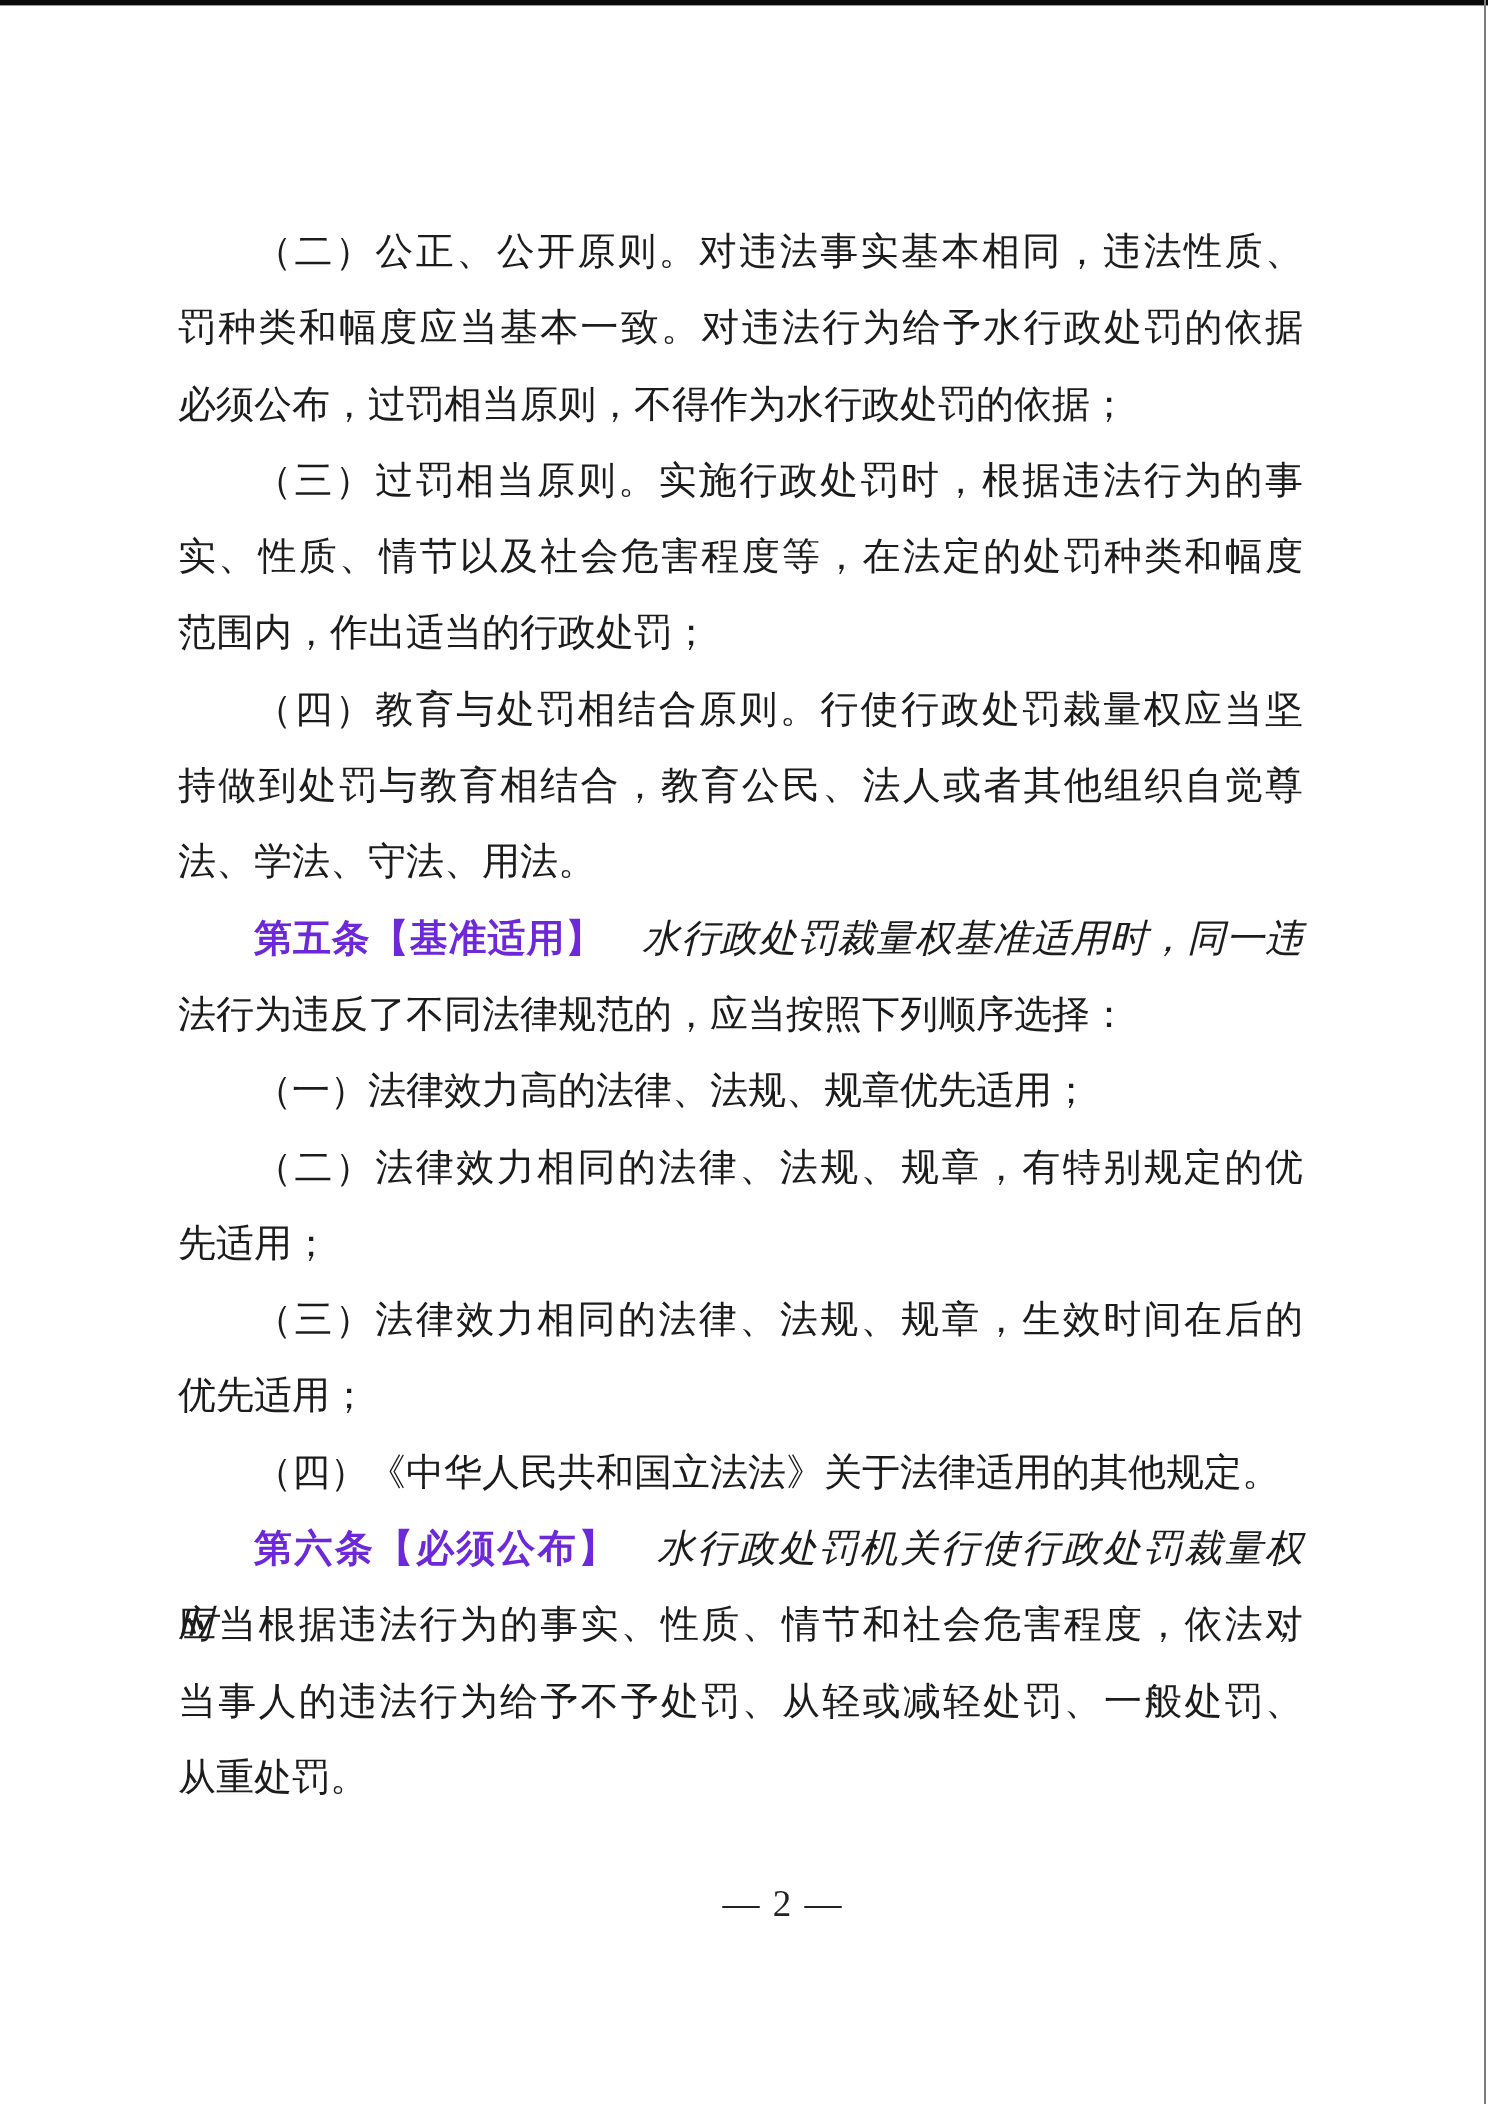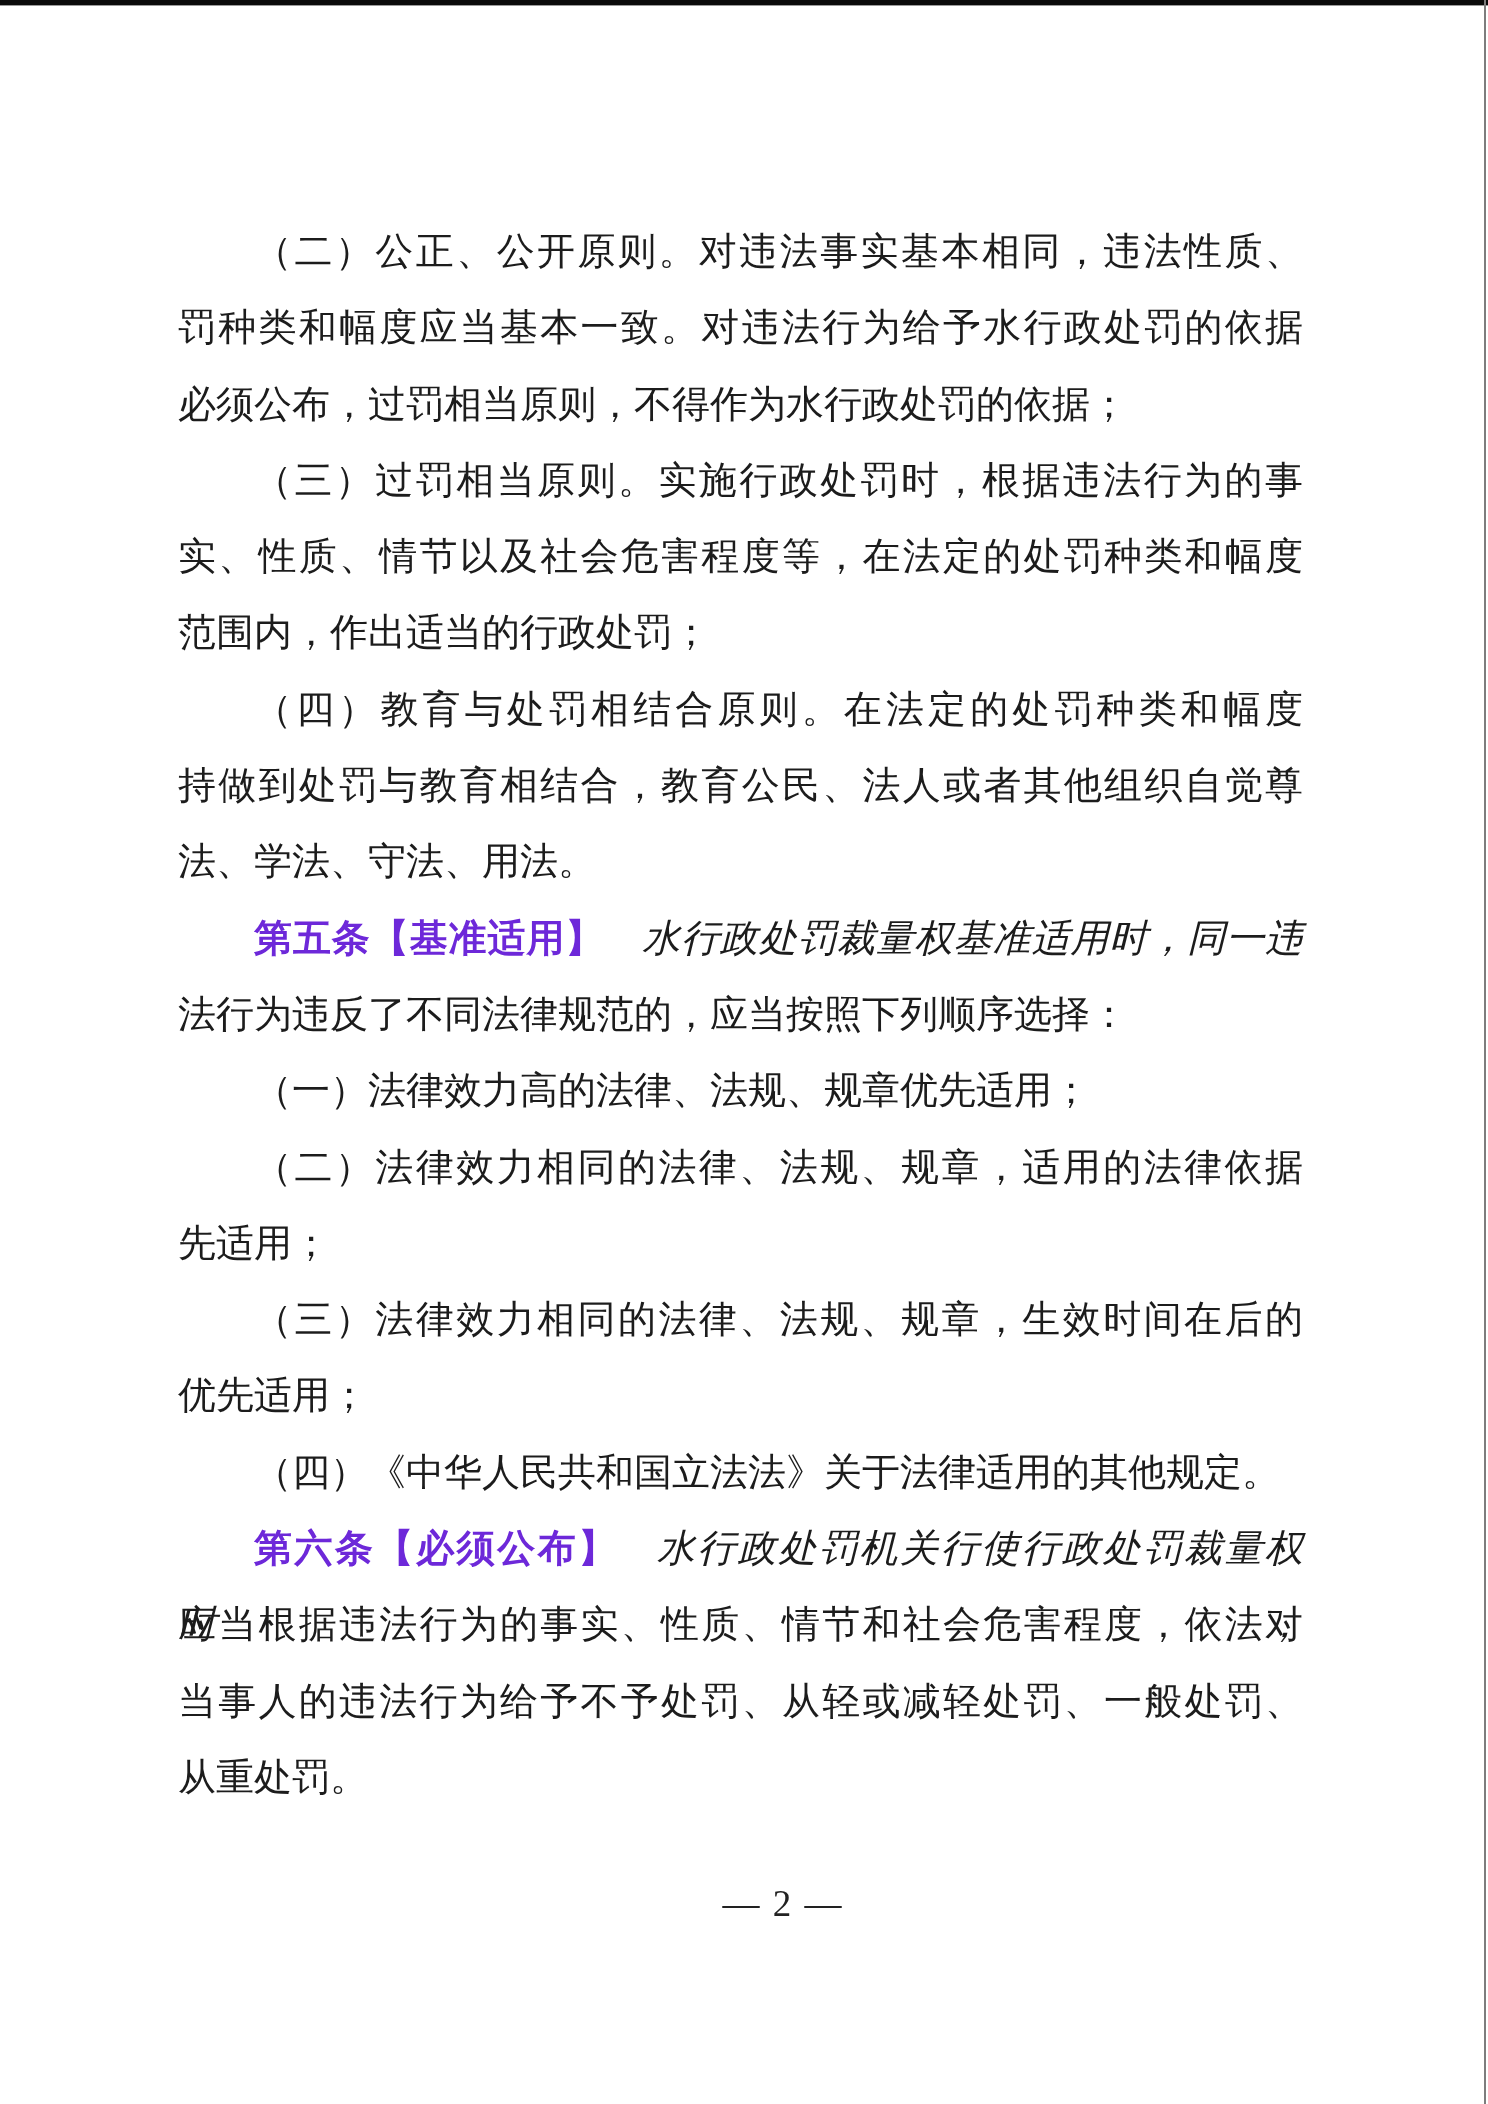--- a/index.html
+++ b/index.html
@@ -66,27 +66,27 @@
 <div class="scan-edge-top"></div>
 <div class="scan-edge-right"></div>
 
 <div class="doc-body">
   <div class="line indent fill"><span class="seg">（二）公正、公开原则。对违法事实基本相同，违法性质、</span></div>
   <div class="line fill"><span class="seg">罚种类和幅度应当基本一致。对违法行为给予水行政处罚的依据</span></div>
   <div class="line"><span class="seg">必须公布，过罚相当原则，不得作为水行政处罚的依据；</span></div>
   <div class="line indent fill"><span class="seg">（三）过罚相当原则。实施行政处罚时，根据违法行为的事</span></div>
   <div class="line fill"><span class="seg">实、性质、情节以及社会危害程度等，在法定的处罚种类和幅度</span></div>
   <div class="line"><span class="seg">范围内，作出适当的行政处罚；</span></div>
-  <div class="line indent fill"><span class="seg">（四）教育与处罚相结合原则。在法定的处罚种类和幅度</span></div>
+  <div class="line indent fill"><span class="seg">（四）教育与处罚相结合原则。行使行政处罚裁量权应当坚</span></div>
   <div class="line fill"><span class="seg">持做到处罚与教育相结合，教育公民、法人或者其他组织自觉尊</span></div>
   <div class="line"><span class="seg">法、学法、守法、用法。</span></div>
   <div class="line indent fill"><span class="seg seg-bold">第五条【基准适用】</span><span class="seg after-heading">水行政处罚裁量权基准适用时，同一违</span></div>
   <div class="line"><span class="seg">法行为违反了不同法律规范的，应当按照下列顺序选择：</span></div>
   <div class="line indent"><span class="seg">（一）法律效力高的法律、法规、规章优先适用；</span></div>
-  <div class="line indent fill"><span class="seg">（二）法律效力相同的法律、法规、规章，适用的法律依据</span></div>
+  <div class="line indent fill"><span class="seg">（二）法律效力相同的法律、法规、规章，有特别规定的优</span></div>
   <div class="line"><span class="seg">先适用；</span></div>
   <div class="line indent fill"><span class="seg">（三）法律效力相同的法律、法规、规章，生效时间在后的</span></div>
   <div class="line"><span class="seg">优先适用；</span></div>
   <div class="line indent"><span class="seg">（四）《中华人民共和国立法法》关于法律适用的其他规定。</span></div>
   <div class="line indent fill"><span class="seg seg-bold">第六条【必须公布】</span><span class="seg after-heading">水行政处罚机关行使行政处罚裁量权时，</span></div>
   <div class="line fill"><span class="seg">应当根据违法行为的事实、性质、情节和社会危害程度，依法对</span></div>
   <div class="line fill"><span class="seg">当事人的违法行为给予不予处罚、从轻或减轻处罚、一般处罚、</span></div>
   <div class="line"><span class="seg">从重处罚。</span></div>
 </div>
 

